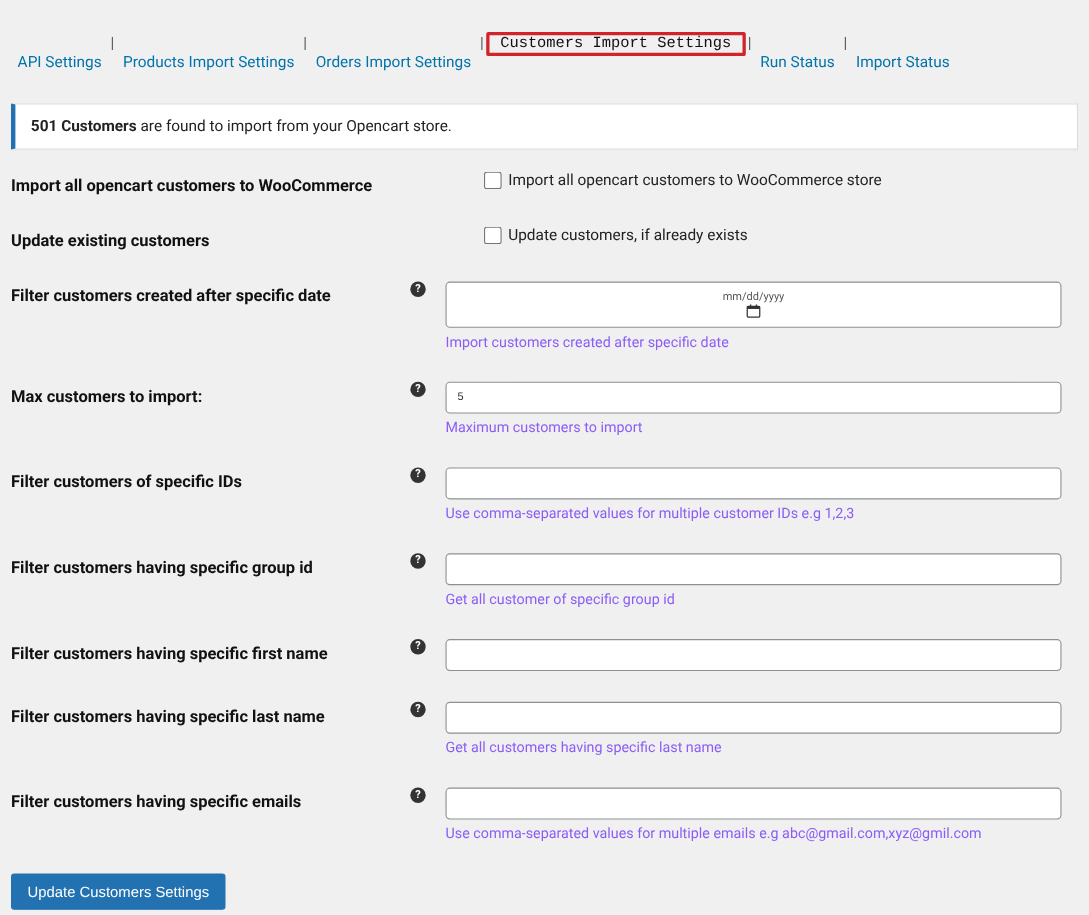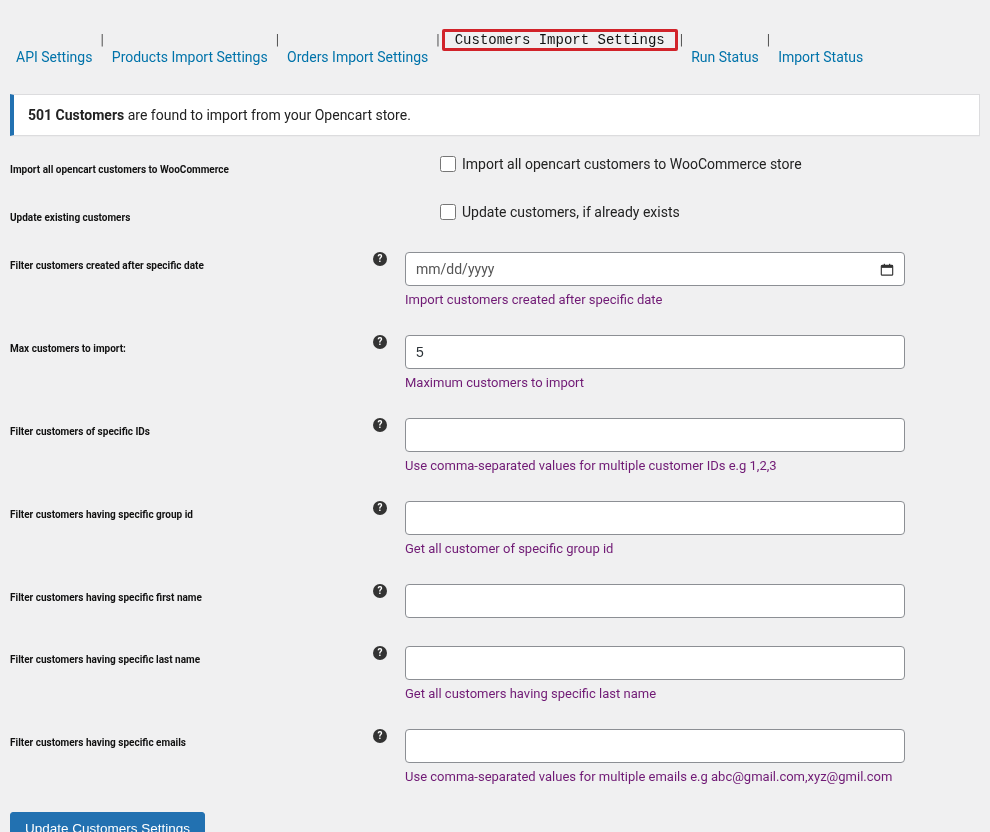--- a/index.html
+++ b/index.html
@@ -57,21 +57,21 @@
   }
   .label-col {
     width: 395px;
     position: relative;
     padding-right: 30px;
     padding-top: 4px;
   }
   .label-col .lbl {
     font-weight: 700;
     color: #111;
-    font-size: 10px;
+    font-size: 15px;
   }
   .help-icon {
     position: absolute;
     right: 18px;
     top: 0px;
     width: 14px;
     height: 14px;
     border-radius: 50%;
     background: #333;
     color: #fff;
@@ -89,43 +89,44 @@
     align-items: flex-end;
     gap: 6px;
     margin-left: 35px;
   }
   .checkbox-row input[type=checkbox] {
     width: 16px;
     height: 16px;
     margin: 0;
   }
   .text-input, .date-input {
-    width: 500px;
+    width: 560px;
     max-width: 100%;
     padding: 8px 10px;
     border: 1px solid #8c8f94;
     border-radius: 4px;
-    font-size: 14px;
+    font-size: 10px;
     background: #fff;
     color: #2c3338;
+    flex-direction: column;
   }
   .date-input {
     display: flex;
     justify-content: space-between;
     align-items: center;
     color: #555;
     cursor: text;
   }
   .date-input .cal-icon {
     width: 14px;
     height: 13px;
     display: inline-block;
   }
   .helper {
-    color: #701a75;
+    color: #8b5cf6;
     font-size: 13px;
     margin-top: 6px;
   }
   .submit-btn {
     background: #2271b1;
     color: #fff;
     border: 1px solid #2271b1;
     padding: 8px 14px;
     border-radius: 3px;
     font-size: 13.5px;

